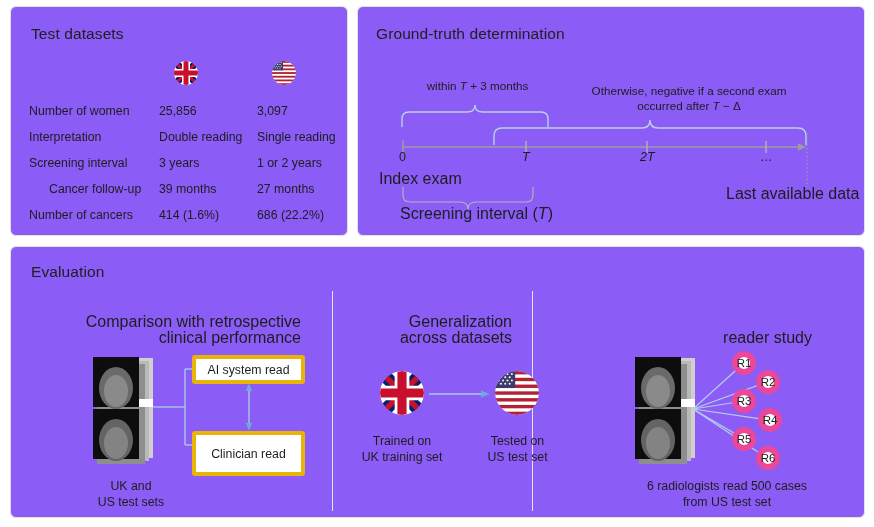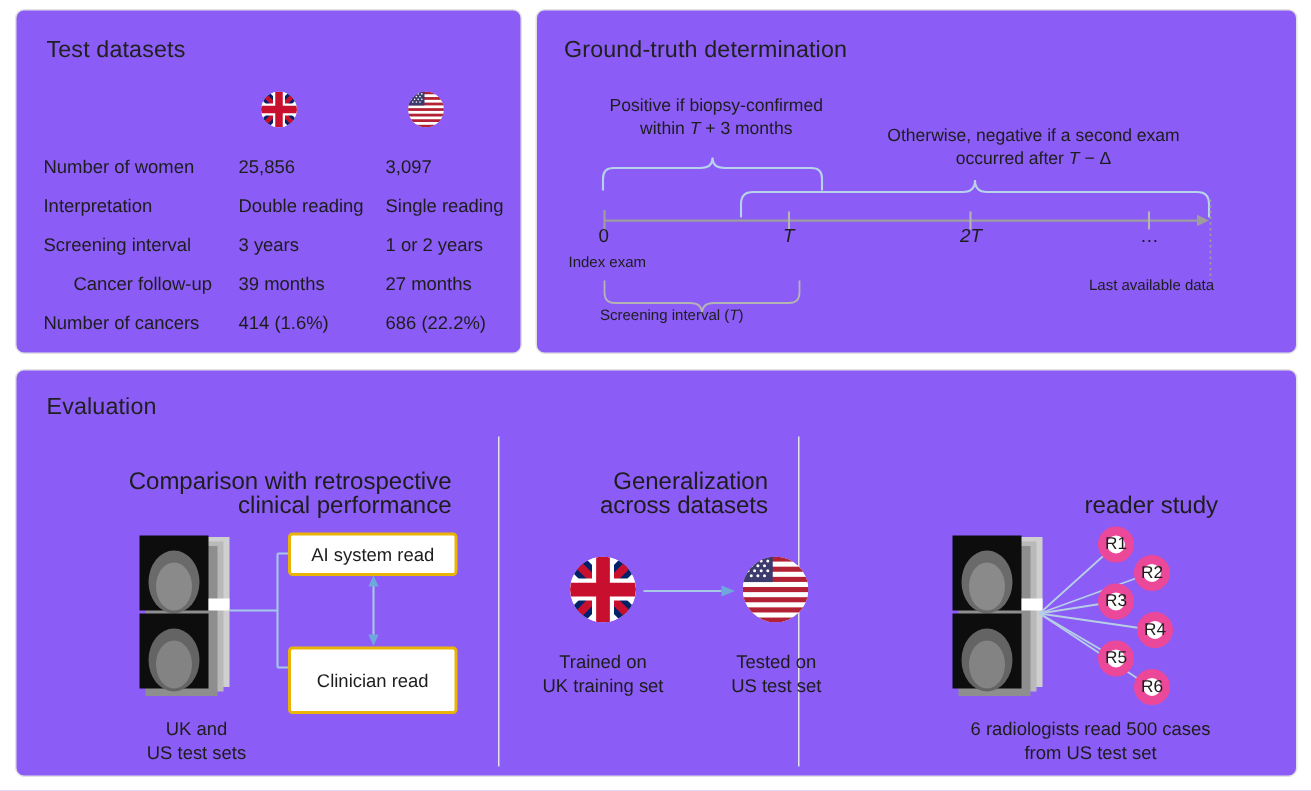--- a/index.html
+++ b/index.html
@@ -56,21 +56,21 @@
     white-space: nowrap;
   }
   .axis-label {
     position: absolute;
     font-size: 12.5px;
     color: #1d1d1d;
     white-space: nowrap;
   }
   .axis-sub {
     position: absolute;
-    font-size: 10px;
+    font-size: 16px;
     color: #1d1d1d;
     white-space: nowrap;
   }
   .italic { font-style: italic; }
 
   
   #panel-eval { left: 10px; top: 246px; width: 855px; height: 272px; }
   #eval-title { left: 20px; top: 16px; }
   .eval-head {
     position: absolute;
@@ -89,21 +89,21 @@
     line-height: 16px;
     white-space: nowrap;
   }
   .eval-divider {
     position: absolute;
     width: 1px;
     background: #e4e4e4;
   }
   .read-box {
     position: absolute;
-    border: 2px solid #eab308;
+    border: 4px solid #eab308;
     border-radius: 3px;
     background: #ffffff;
     font-size: 12.3px;
     color: #1d1d1d;
     display: flex;
     align-items: center;
     justify-content: center;
     box-sizing: border-box;
   }
   .reader-circle {
@@ -202,21 +202,21 @@
 
   <div class="table-cell" style="left:18px;  top:201px;">Number of cancers</div>
   <div class="table-cell" style="left:148px; top:201px;">414 (1.6%)</div>
   <div class="table-cell" style="left:246px; top:201px;">686 (22.2%)</div>
 </div>
 
 <div class="panel" id="panel-gt">
   <div class="panel-title" id="gt-title">Ground-truth determination</div>
 
   <div class="gt-note" style="left:27px; top:56px; text-align:center; width:185px;">
-    <span>Positive if biopsy-confirmed</span><br>
+    <br>
     <span>within </span><span class="italic">T</span><span> + 3 months</span>
   </div>
 
   <div class="gt-note" style="left:209px; top:76px; text-align:center; width:244px;">
     <span>Otherwise, negative if a second exam</span><br>
     <span>occurred after </span><span class="italic">T</span><span> − Δ</span>
   </div>
 
   <svg width="500" height="180" style="position:absolute; left:4px; top:48px;">
 

